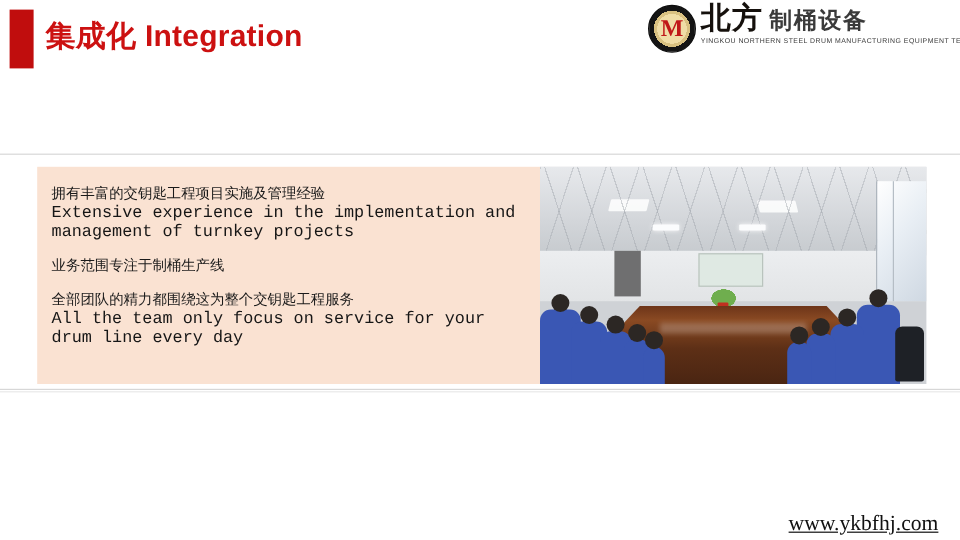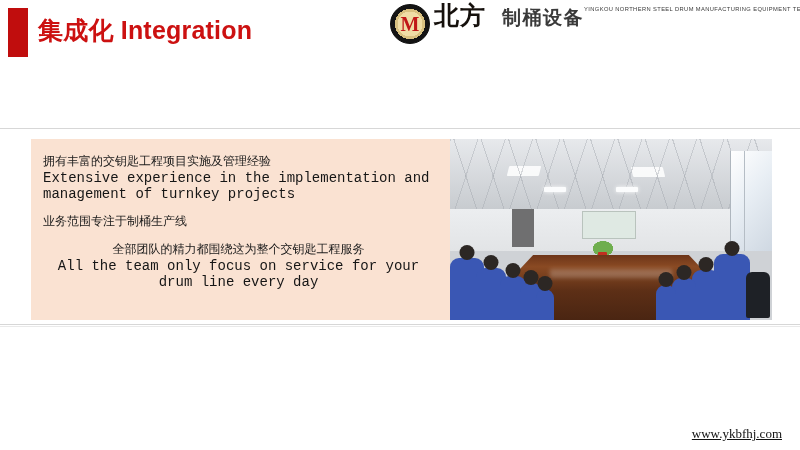--- a/index.html
+++ b/index.html
@@ -62,41 +62,41 @@
     text-align:center;
     font-family:"Liberation Serif", serif;
     font-weight:bold;
     font-size:20px;
     color:#c01818;
     line-height:1;
   }
   .logo-text {
     margin-left:4px;
     display:flex;
-    flex-direction:row;
+    flex-direction:column;
     justify-content:flex-start;
   }
   .logo-cn {
     display:flex;
     align-items:baseline;
     line-height:1;
     white-space:nowrap;
   }
   .logo-cn-main {
     font-size:25px;
     font-weight:bold;
     color:#15100c;
     letter-spacing:1px;
   }
   .logo-cn-sub {
     font-size:19px;
     font-weight:bold;
     color:#3a3a3a;
     letter-spacing:1.5px;
-    margin-left:16px;
+    margin-left:5px;
   }
   .logo-en {
     margin-top:3px;
     font-size:3.6px;
     color:#3a3a3a;
     letter-spacing:0.25px;
     white-space:nowrap;
     transform:scale(1.6);
     transform-origin:left top;
   }
@@ -120,21 +120,21 @@
     display:flex;
   }
   .text-panel {
     width:419px; height:181px;
     background:#fae2d2;
     padding:14px 16px 0 12px;
     position:relative;
     overflow:hidden;
   }
   .para { margin-bottom:11px; }
-  .para:last-child { margin-bottom:0;text-align:center; }
+  .para:last-child { margin-bottom:0; }
   .cn {
     font-family:"DejaVu Sans", sans-serif;
     font-size:12px;
     color:#1a1a1a;
     line-height:17px;
     white-space:nowrap;
   }
   .en {
     font-family:Liberation Mono, monospace;
     font-size:14px;
@@ -240,21 +240,21 @@
   .ph-chair {
     position:absolute; right:2px; bottom:2px; width:24px; height:46px;
     background:#1e2126; border-radius:6px 6px 2px 2px;
   }
 
   
   .footer-url {
     position:absolute;
     right:18px; top:426px;
     font-family:"Liberation Serif", serif;
-    font-size:13px;
+    font-size:18px;
     color:#111111;
     text-decoration:underline;
     white-space:nowrap;
   }
 </style>
 </head>
 <body>
 
 <div class="slide">
 

